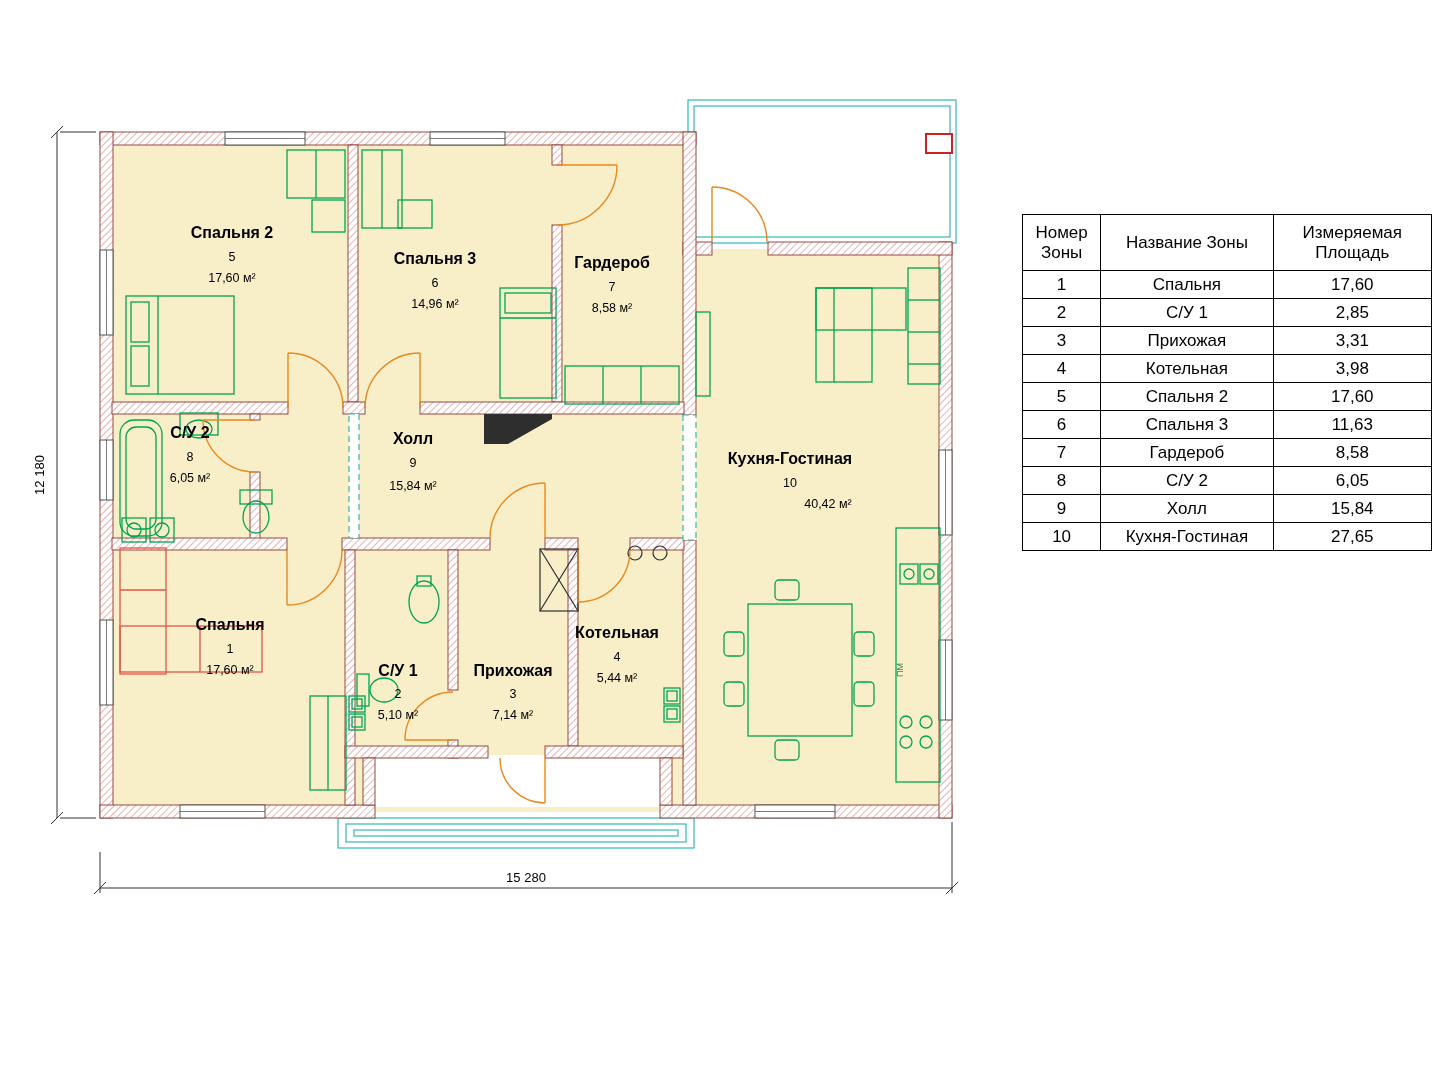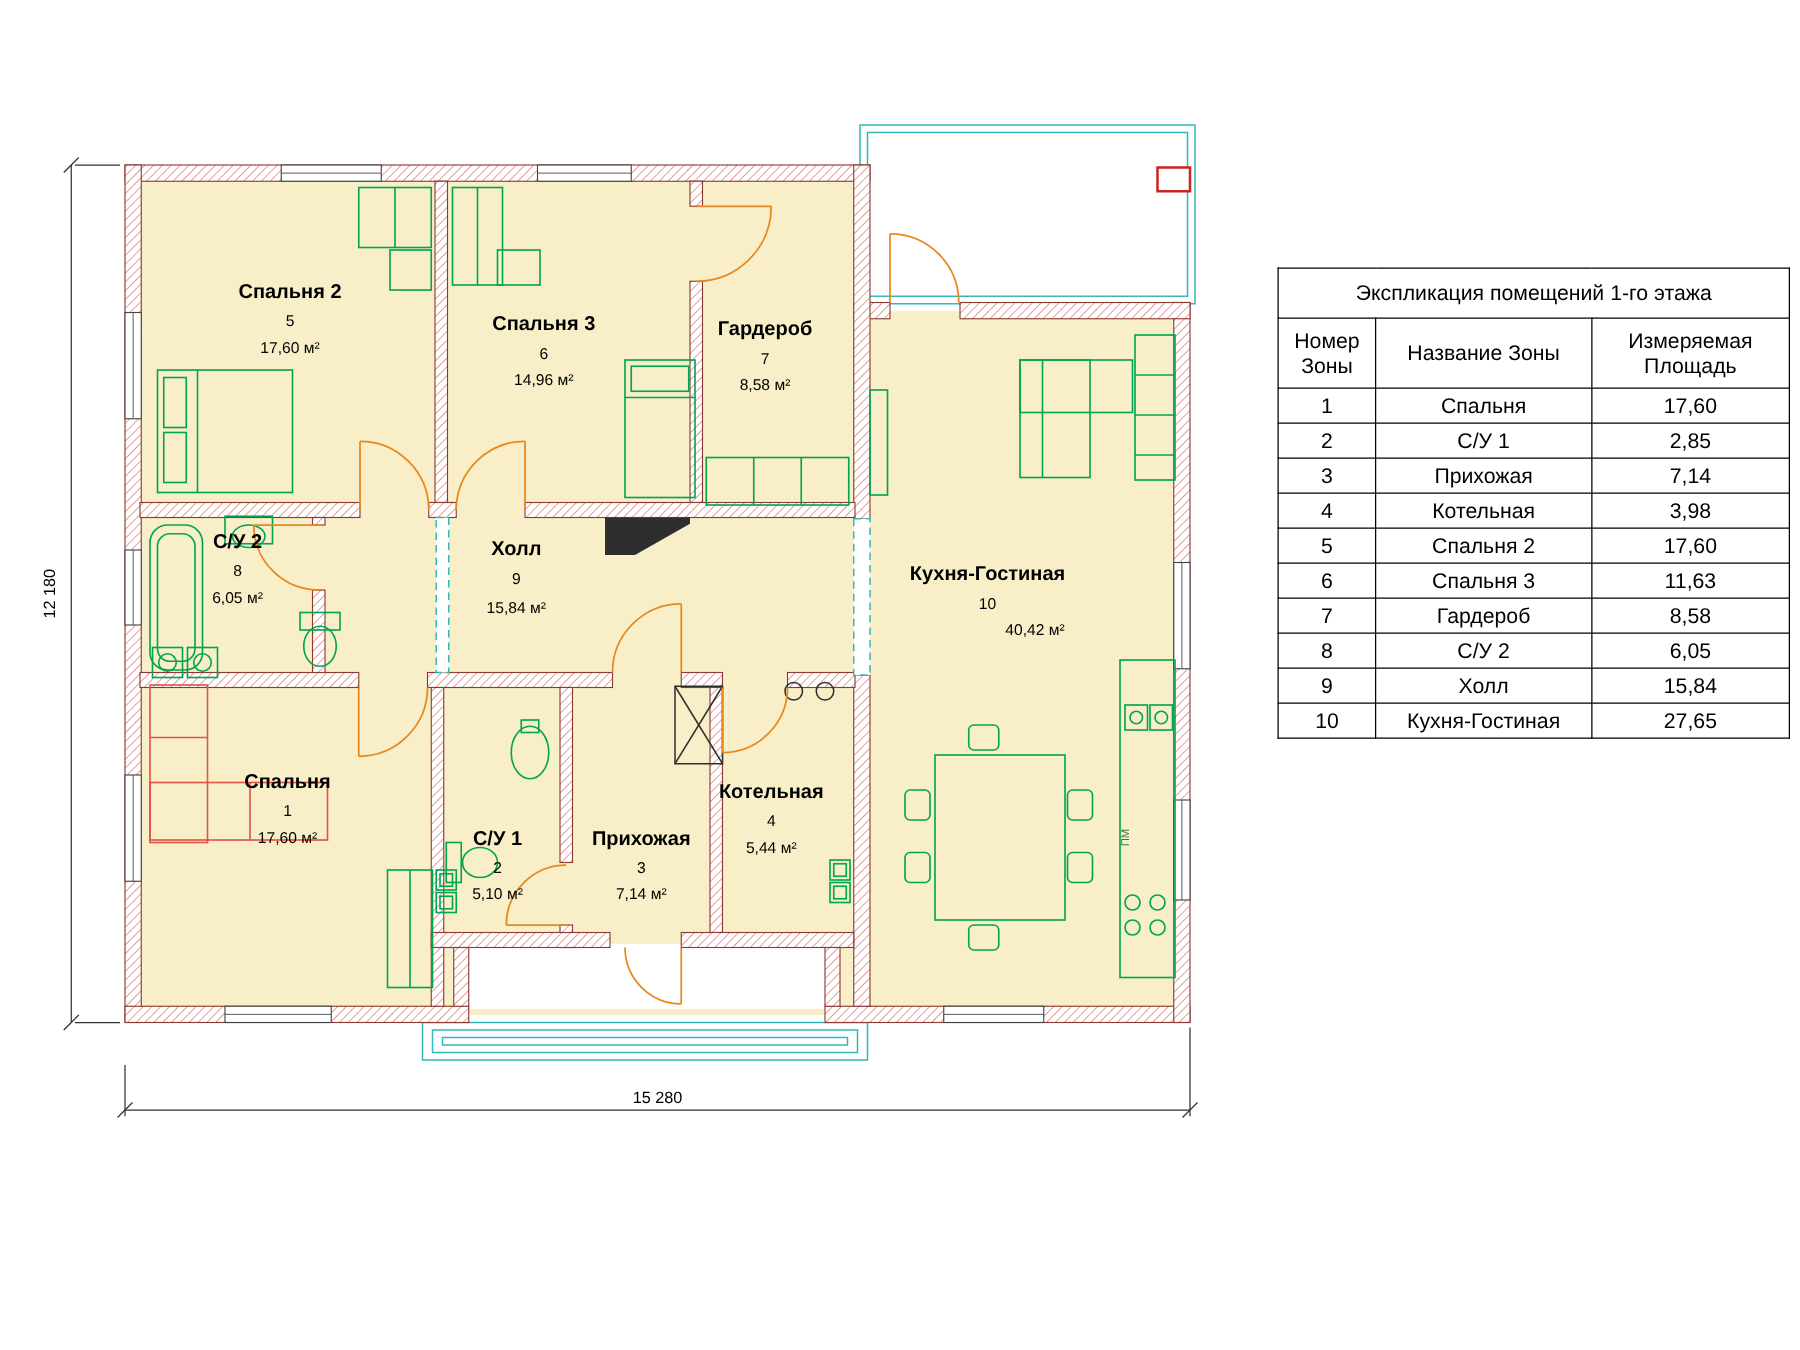--- a/index.html
+++ b/index.html
@@ -372,42 +372,39 @@
     <line class="dim-line" x1="952" y1="822" x2="952" y2="893"></line>
     <line class="dim-line" x1="94" y1="894" x2="106" y2="882"></line>
     <line class="dim-line" x1="946" y1="894" x2="958" y2="882"></line>
     <text class="dim" x="526" y="882">15 280</text>
   </g>
 </svg>
 
 <div class="table-wrap">
   <table>
     <tbody>
-          <tr class="title-row">
-      <td colspan="3">Экспликация помещений 1-го этажа</td>
-    </tr>
     <tr class="header-row">
       <th class="col-num">Номер Зоны</th>
       <th class="col-name">Название Зоны</th>
       <th class="col-area">Измеряемая Площадь</th>
     </tr>
     <tr class="data-row">
       <td>1</td>
       <td>Спальня</td>
       <td>17,60</td>
     </tr>
     <tr class="data-row">
       <td>2</td>
       <td>С/У 1</td>
       <td>2,85</td>
     </tr>
     <tr class="data-row">
       <td>3</td>
       <td>Прихожая</td>
-      <td>7,14</td>
+      <td>3,31</td>
     </tr>
     <tr class="data-row">
       <td>4</td>
       <td>Котельная</td>
       <td>3,98</td>
     </tr>
     <tr class="data-row">
       <td>5</td>
       <td>Спальня 2</td>
       <td>17,60</td>

